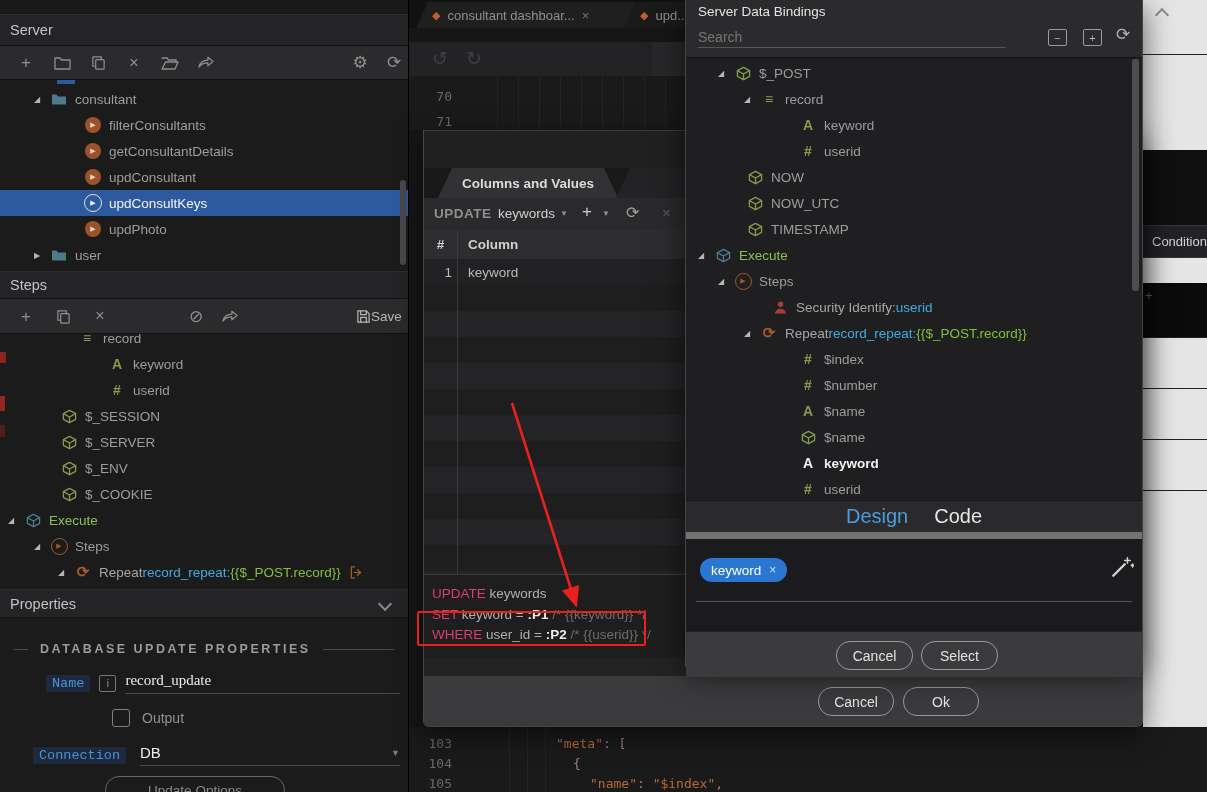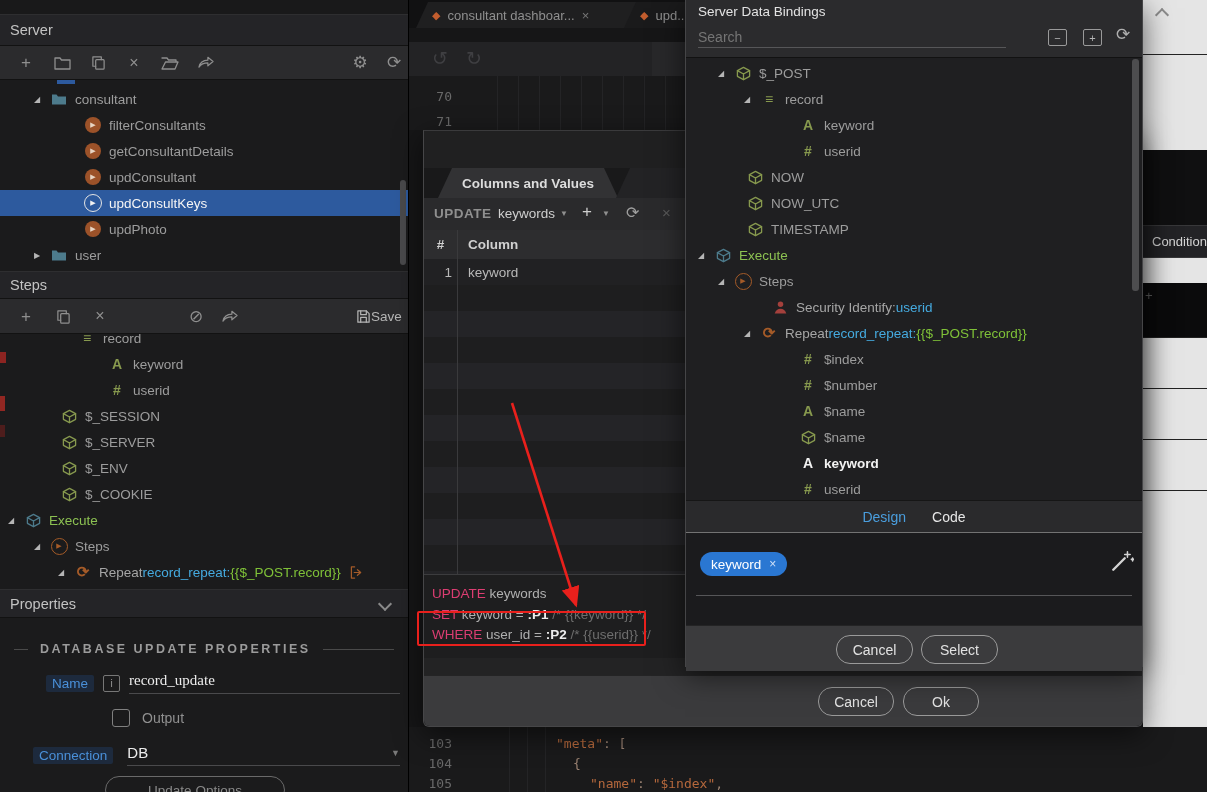--- a/index.html
+++ b/index.html
@@ -29,21 +29,21 @@
   .chev{width:8px;height:8px;border-right:2px solid #8a8a8a;border-bottom:2px solid #8a8a8a;display:inline-block;}
   .chev-down{transform:rotate(45deg);}
   .chev-up{transform:rotate(-135deg);}
   .t-gray{color:#a6a6a6;} .t-blue{color:#45aadf;} .t-green{color:#7fc138;} .t-exgreen{color:#8cc152;}
   .pill{border:1px solid #9a9a9a;border-radius:14px;color:#e2e2e2;font-size:14px;background:transparent;
         display:flex;align-items:center;justify-content:center;}
   .kw{color:#dd3d72;} .idt{color:#b0b0b0;} .param{color:#ececec;font-weight:bold;} .cmt{color:#6e6e6e;}
   .mono{font-family:"DejaVu Sans Mono",monospace;}
   .lnum{color:#696969;font-size:13px;width:70px;text-align:right;padding-right:26px;box-sizing:border-box;flex:none;}
   .jstr{color:#b5683c;} .jpun{color:#9a8272;}
-  .chip-label{color:#4a90d9;background:#1d2a3d;padding:1px 6px;border-radius:2px;font-size:13.5px;}
+  .chip-label{color:#4a90d9;background:#1d2a3d;padding:1px 6px;border-radius:2px;font-size:13.5px;font-family:Liberation Mono, monospace;}
   .info-box{width:15px;height:15px;border:1px solid #777;border-radius:2px;color:#999;font-size:10px;
             display:inline-flex;align-items:center;justify-content:center;margin:0 9px;}
   .iconbox{width:17px;height:15px;border:1px solid #9a9a9a;border-radius:2px;color:#b5b5b5;font-size:11px;
            display:inline-flex;align-items:center;justify-content:center;}
   .ed-tab{position:absolute;top:2px;height:26px;display:flex;align-items:center;gap:7px;padding:0 16px;
           background:#1f1f20;clip-path:polygon(12px 0,calc(100% - 12px) 0,100% 100%,0 100%);
           color:#8f8f8f;font-size:13px;}
   .guide{position:absolute;width:1px;background:#242426;}
 </style>
 </head>
@@ -523,21 +523,21 @@
         <span class="ic boldg" style="color:#f2f2f2;">A</span>
         <span style="color:#f2f2f2;font-weight:bold;">keyword</span>
       </div>
       <div class="row" style="padding-left:113px;">
         <span class="ic olive boldg">#</span>
         <span class="lbl">userid</span>
       </div>
       <div class="abs" style="right:3px;top:1px;width:7px;height:232px;background:#4d4d4f;border-radius:3px;"></div>
     </div>
 
-    <div style="height:31px;background:#2a2a2c;border-top:1px solid #161616;border-bottom:1px solid #737373;display:flex;align-items:center;justify-content:center;gap:26px;font-size:14px;">
+    <div style="height:31px;background:#2a2a2c;border-top:1px solid #161616;border-bottom:7px solid #737373;display:flex;align-items:center;justify-content:center;gap:26px;font-size:20px;">
       <span style="color:#4a9ede;">Design</span>
       <span style="color:#e6e6e6;">Code</span>
     </div>
 
     <div style="position:relative;height:92px;background:#1b1b1d;">
       <div class="abs" style="left:14px;top:19px;height:24px;background:#2a77d2;border-radius:12px;display:flex;align-items:center;gap:8px;padding:0 11px;">
         <span style="color:#fff;font-size:13.5px;">keyword</span>
         <span style="color:#cfe0f8;font-size:12px;">×</span>
       </div>
       <span class="abs" style="right:8px;top:16px;color:#d4d4d4;">

